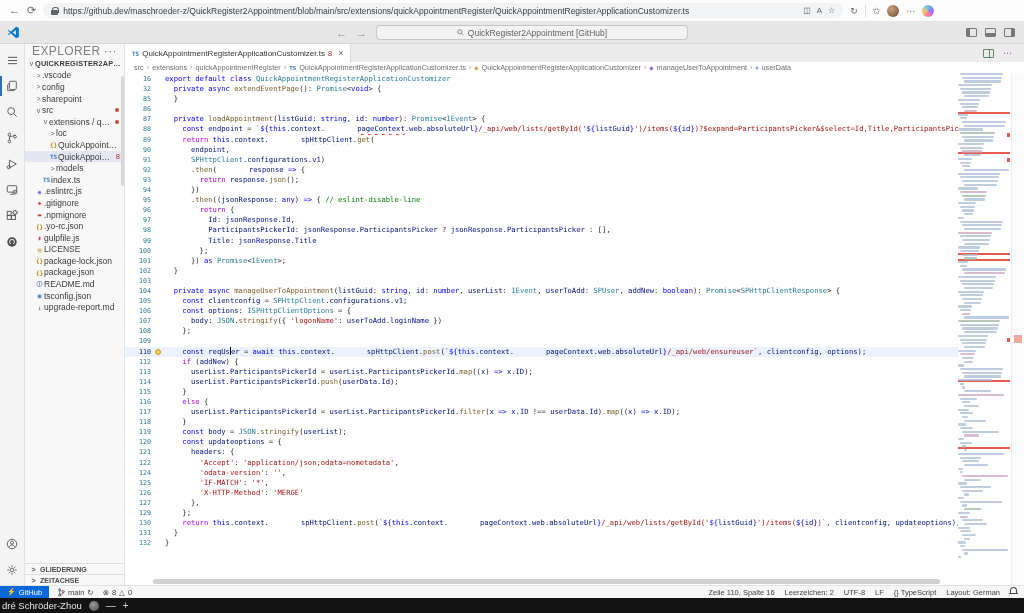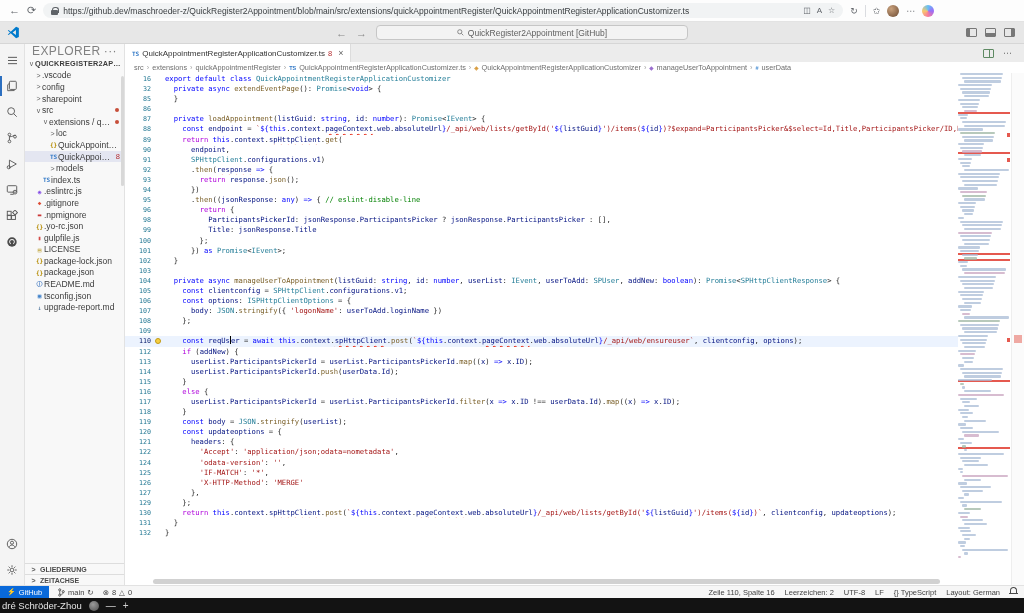--- a/index.html
+++ b/index.html
@@ -78,21 +78,21 @@
   .code-lines{position:absolute;top:1px;left:0;right:66px;bottom:0;overflow:hidden;}
   .cl{height:10.1px;line-height:10.1px;font-size:7.2px;display:flex;align-items:stretch;}
   .ln{width:26px;text-align:right;color:#237893;font-size:6.7px;flex:none;}
   .gm{width:14px;flex:none;position:relative;}
   .ctext{white-space:pre;overflow:hidden;flex:1;}
   .cur-line{background:rgba(213,228,252,.45);}
   .cur-line .ln{color:#0b216f;}
   .bulb{position:absolute;left:4px;top:2px;width:6px;height:6px;border-radius:50%;background:#f7cf41;border:1px solid #c19a16;}
   .tk-k{color:#0000ff;} .tk-c{color:#af00db;} .tk-t{color:#267f99;} .tk-f{color:#795e26;}
   .tk-v{color:#001080;} .tk-s{color:#a31515;} .tk-p{color:#1e1e1e;} .tk-m{color:#008000;}
-  .err{text-decoration:underline wavy #e51400;text-decoration-thickness:.8px;text-underline-offset:1.5px;}
+  .err{text-decoration:underline wavy #e51400;text-decoration-thickness:.8px;text-underline-offset:1.5px;margin-left:32px;}
   .cursor{display:inline-block;width:1px;height:8px;background:#000;vertical-align:-1px;}
 
   .minimap{position:absolute;top:0;right:14px;width:52px;bottom:0;overflow:hidden;}
   .mm-row{height:2.2px;margin-bottom:1.5px;background:#a9bcd6;opacity:.75;border-radius:1px;}
   .mm-err{position:absolute;left:0;width:52px;height:1.6px;background:#e5594f;}
   .ruler-tick{position:absolute;right:0;width:3px;height:4px;background:#e5594f;}
   .vscroll{position:absolute;top:0;right:0;width:13px;bottom:0;background:#fbfbfb;border-left:1px solid #eee;}
   .vs-mark{position:absolute;right:2px;width:8px;height:8px;background:#efa9a3;}
   .hscroll{position:absolute;left:28px;right:84px;bottom:1px;height:5px;background:#c9c9c9;border-radius:3px;opacity:.85;}
 
@@ -439,20 +439,25 @@
           </div>
           <div class="cl">
             <span class="ln">95</span>
             <span class="gm"></span>
             <span class="ctext"><span class="tk-p">      .</span><span class="tk-f">then</span><span class="tk-p">((</span><span class="tk-v">jsonResponse</span><span class="tk-p">: </span><span class="tk-k">any</span><span class="tk-p">) </span><span class="tk-k">=&gt;</span><span class="tk-p"> { </span><span class="tk-m">// eslint-disable-line</span></span>
           </div>
           <div class="cl">
             <span class="ln">96</span>
             <span class="gm"></span>
             <span class="ctext"><span class="tk-p">        </span><span class="tk-c">return</span><span class="tk-p"> {</span></span>
+          </div>
+          <div class="cl">
+            <span class="ln">97</span>
+            <span class="gm"></span>
+            <span class="ctext"><span class="tk-p">          </span><span class="tk-v">Id</span><span class="tk-p">: </span><span class="tk-v">jsonResponse</span><span class="tk-p">.</span><span class="tk-v">Id</span><span class="tk-p">,</span></span>
           </div>
           <div class="cl">
             <span class="ln">98</span>
             <span class="gm"></span>
             <span class="ctext"><span class="tk-p">          </span><span class="tk-v">ParticipantsPickerId</span><span class="tk-p">: </span><span class="tk-v">jsonResponse</span><span class="tk-p">.</span><span class="tk-v">ParticipantsPicker</span><span class="tk-p"> ? </span><span class="tk-v">jsonResponse</span><span class="tk-p">.</span><span class="tk-v">ParticipantsPicker</span><span class="tk-p"> : [],</span></span>
           </div>
           <div class="cl">
             <span class="ln">99</span>
             <span class="gm"></span>
             <span class="ctext"><span class="tk-p">          </span><span class="tk-v">Title</span><span class="tk-p">: </span><span class="tk-v">jsonResponse</span><span class="tk-p">.</span><span class="tk-v">Title</span></span>

